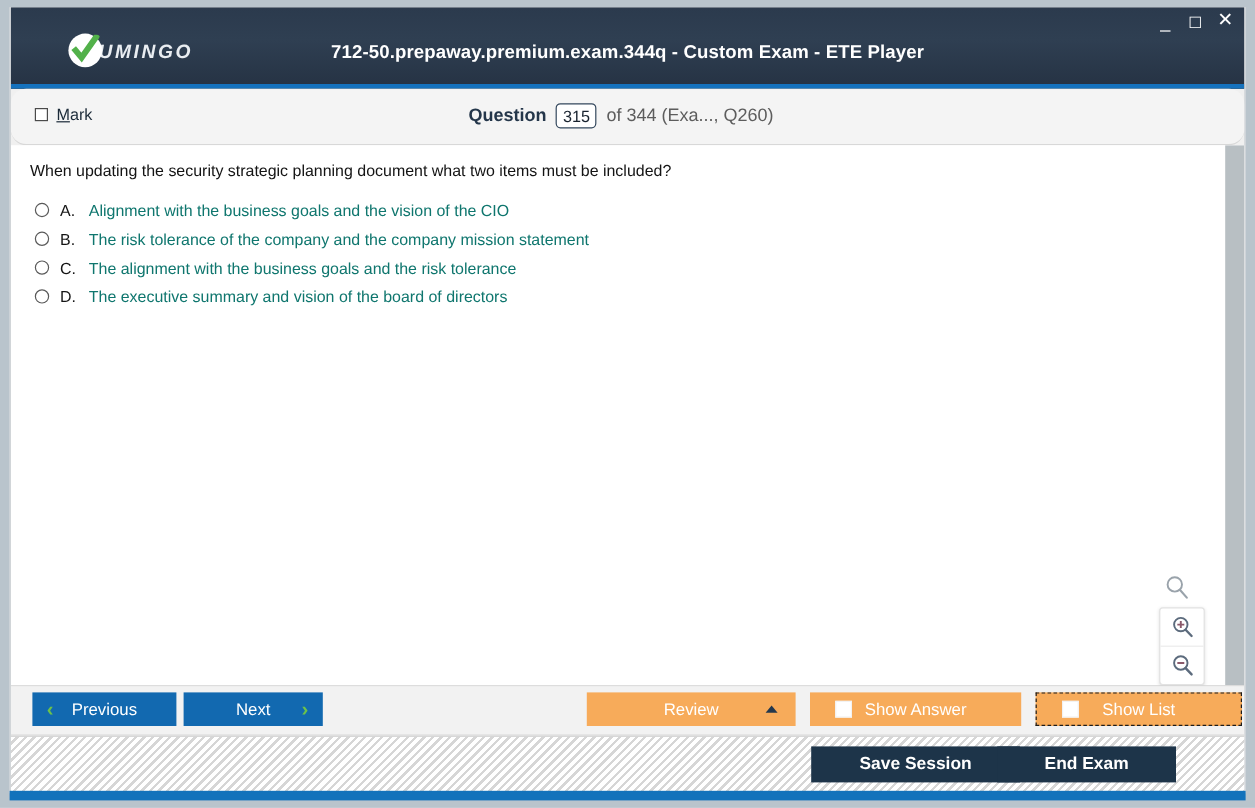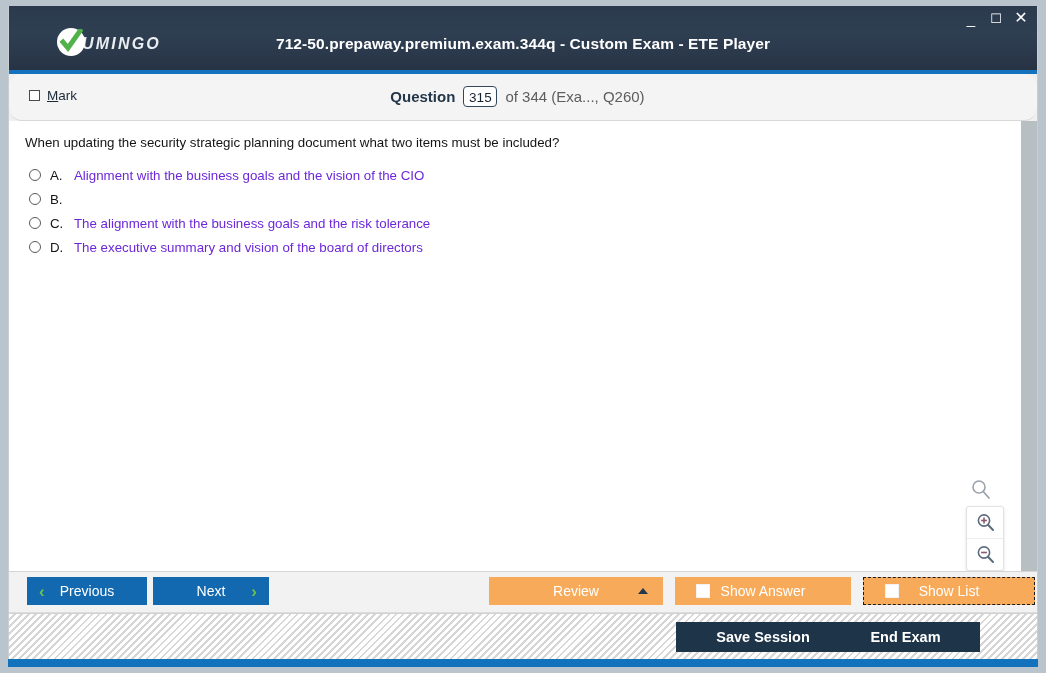--- a/index.html
+++ b/index.html
@@ -208,21 +208,21 @@
   }
   .opt-letter {
     width: 24px;
     margin-left: 9px;
     font-size: 13.3px;
     color: #141414;
     flex: 0 0 auto;
   }
   .opt-text {
     font-size: 13.3px;
-    color: #6d28d9;
+    color: #0f766e;
   }
 
   
   .magnifier-hint {
     position: absolute;
     right: 45px;
     top: 358px;
   }
   .zoom-panel {
     position: absolute;
@@ -382,20 +382,21 @@
 
       <div class="options">
         <div class="option-row">
           <span class="radio"></span>
           <span class="opt-letter">A.</span>
           <span class="opt-text">Alignment with the business goals and the vision of the CIO</span>
         </div>
         <div class="option-row">
           <span class="radio"></span>
           <span class="opt-letter">B.</span>
+          <span class="opt-text">The risk tolerance of the company and the company mission statement</span>
         </div>
         <div class="option-row">
           <span class="radio"></span>
           <span class="opt-letter">C.</span>
           <span class="opt-text">The alignment with the business goals and the risk tolerance</span>
         </div>
         <div class="option-row">
           <span class="radio"></span>
           <span class="opt-letter">D.</span>
           <span class="opt-text">The executive summary and vision of the board of directors</span>

